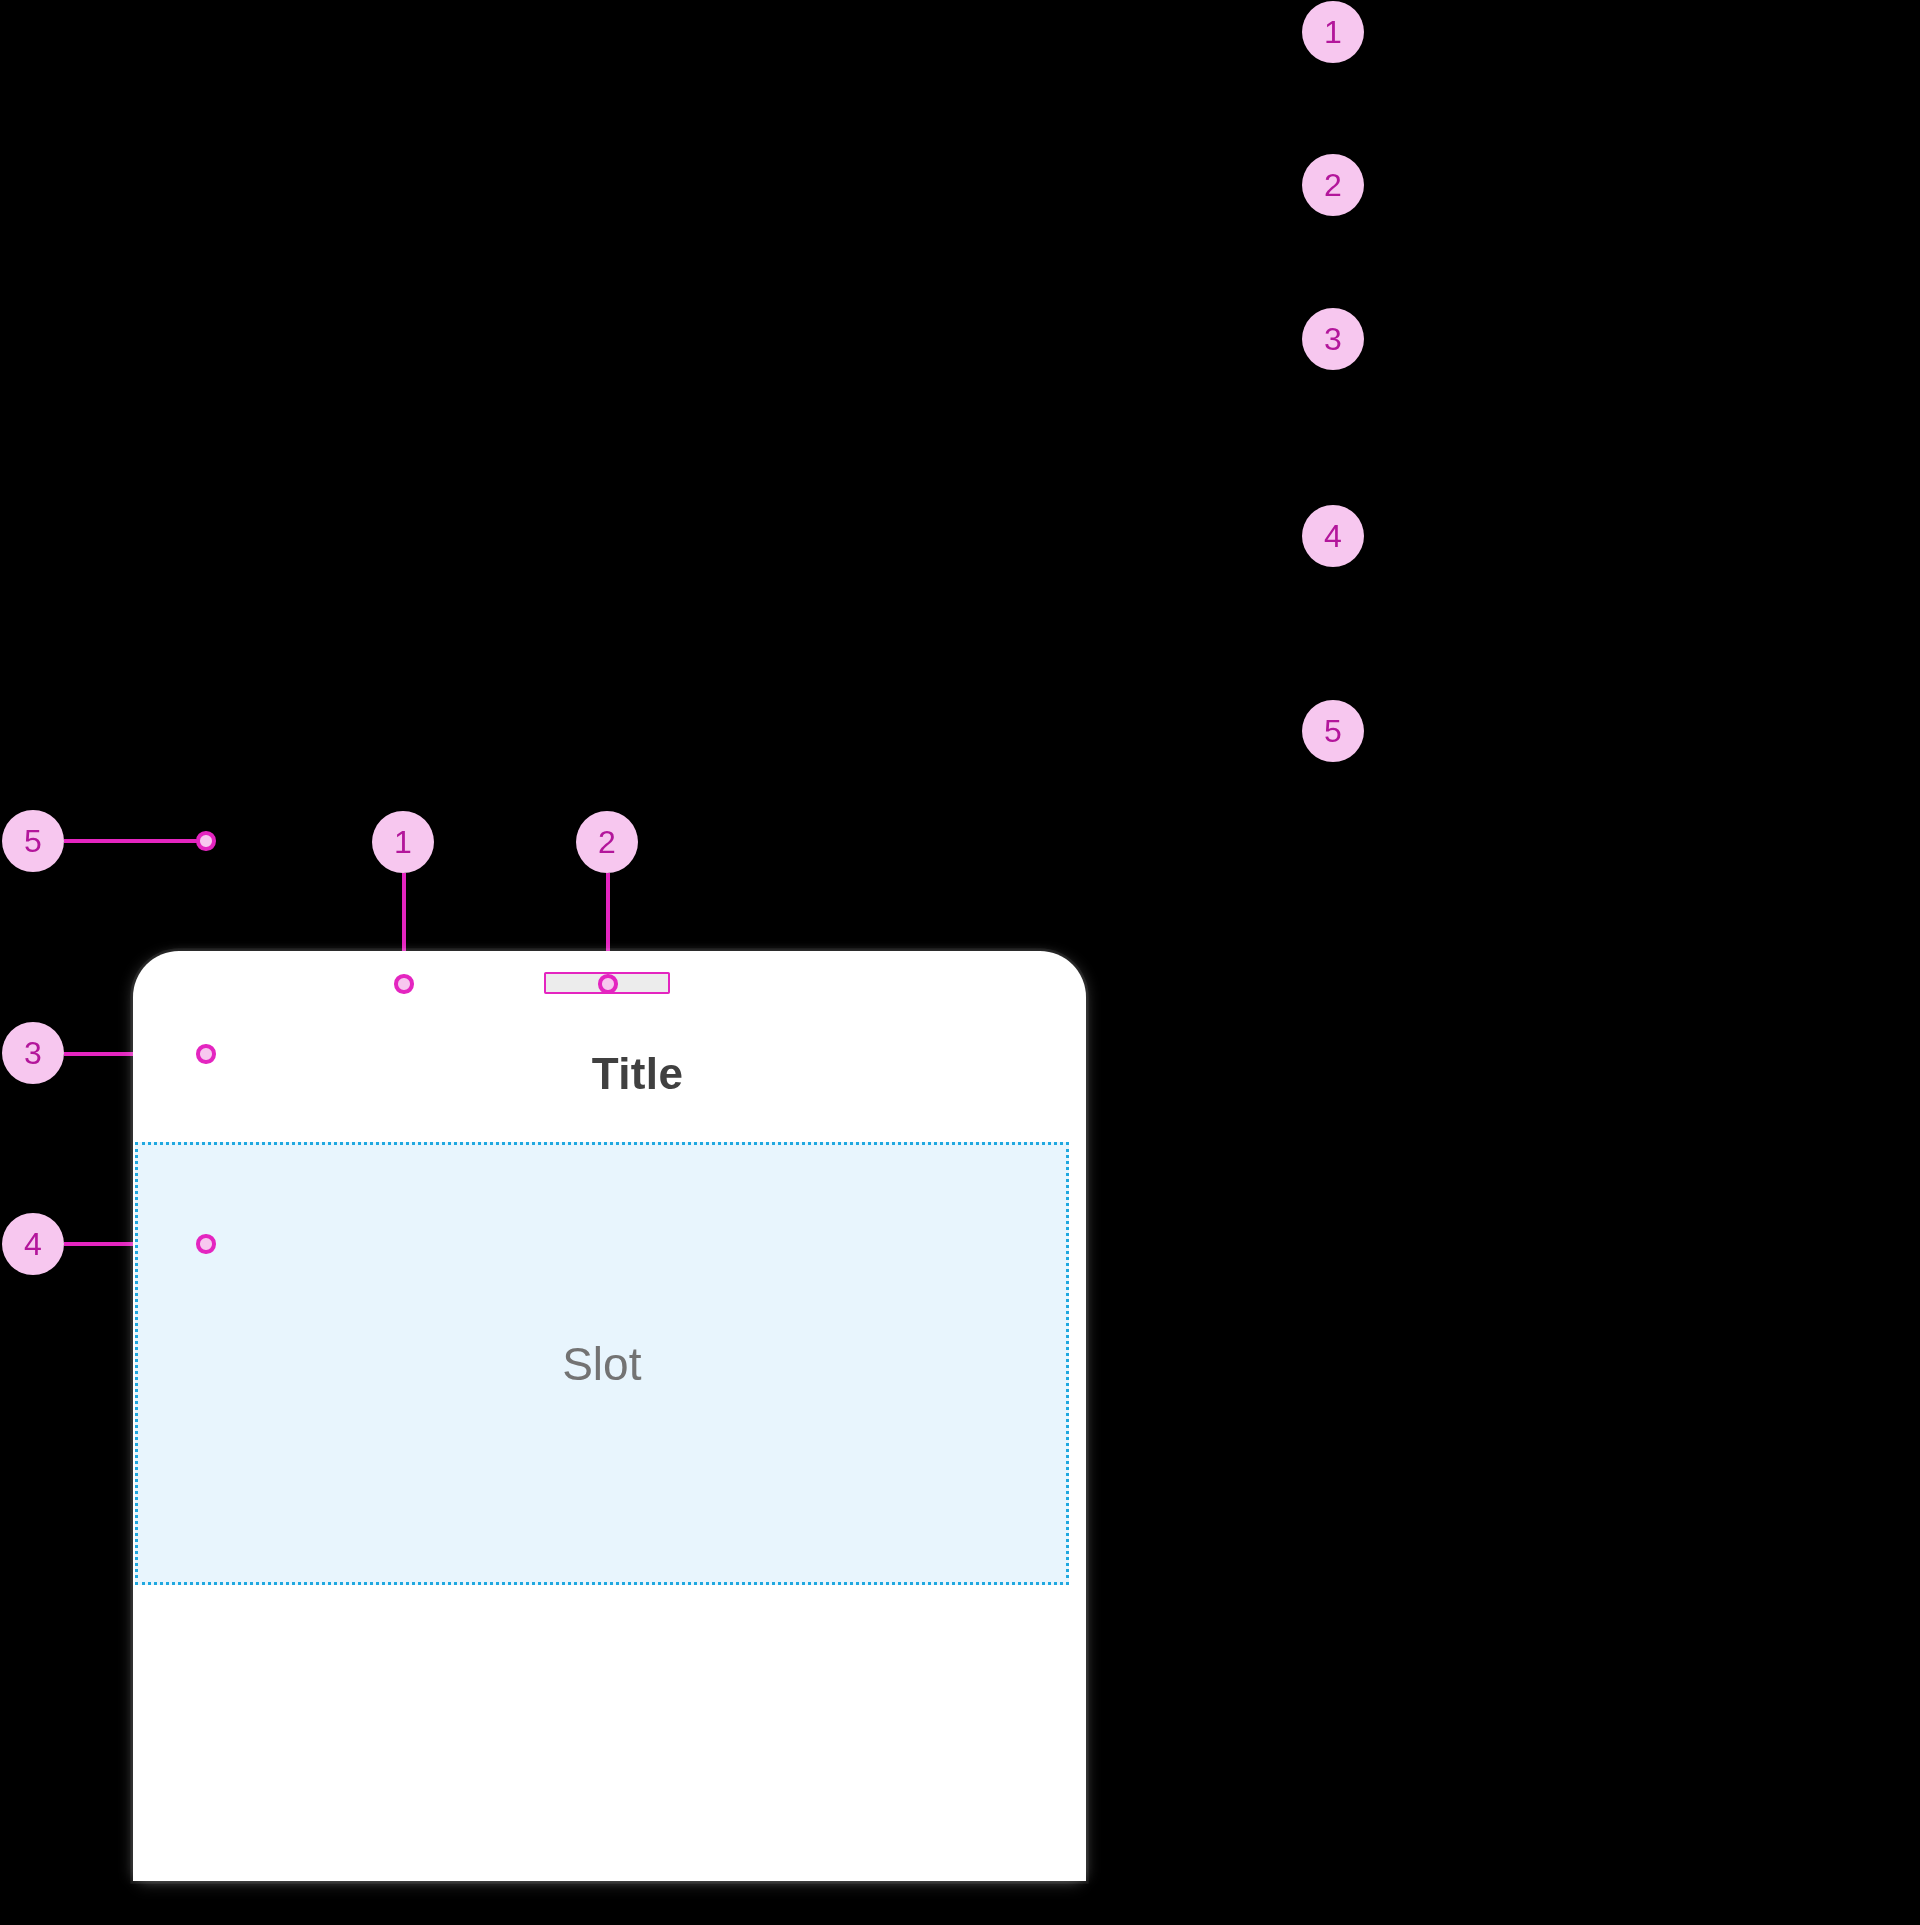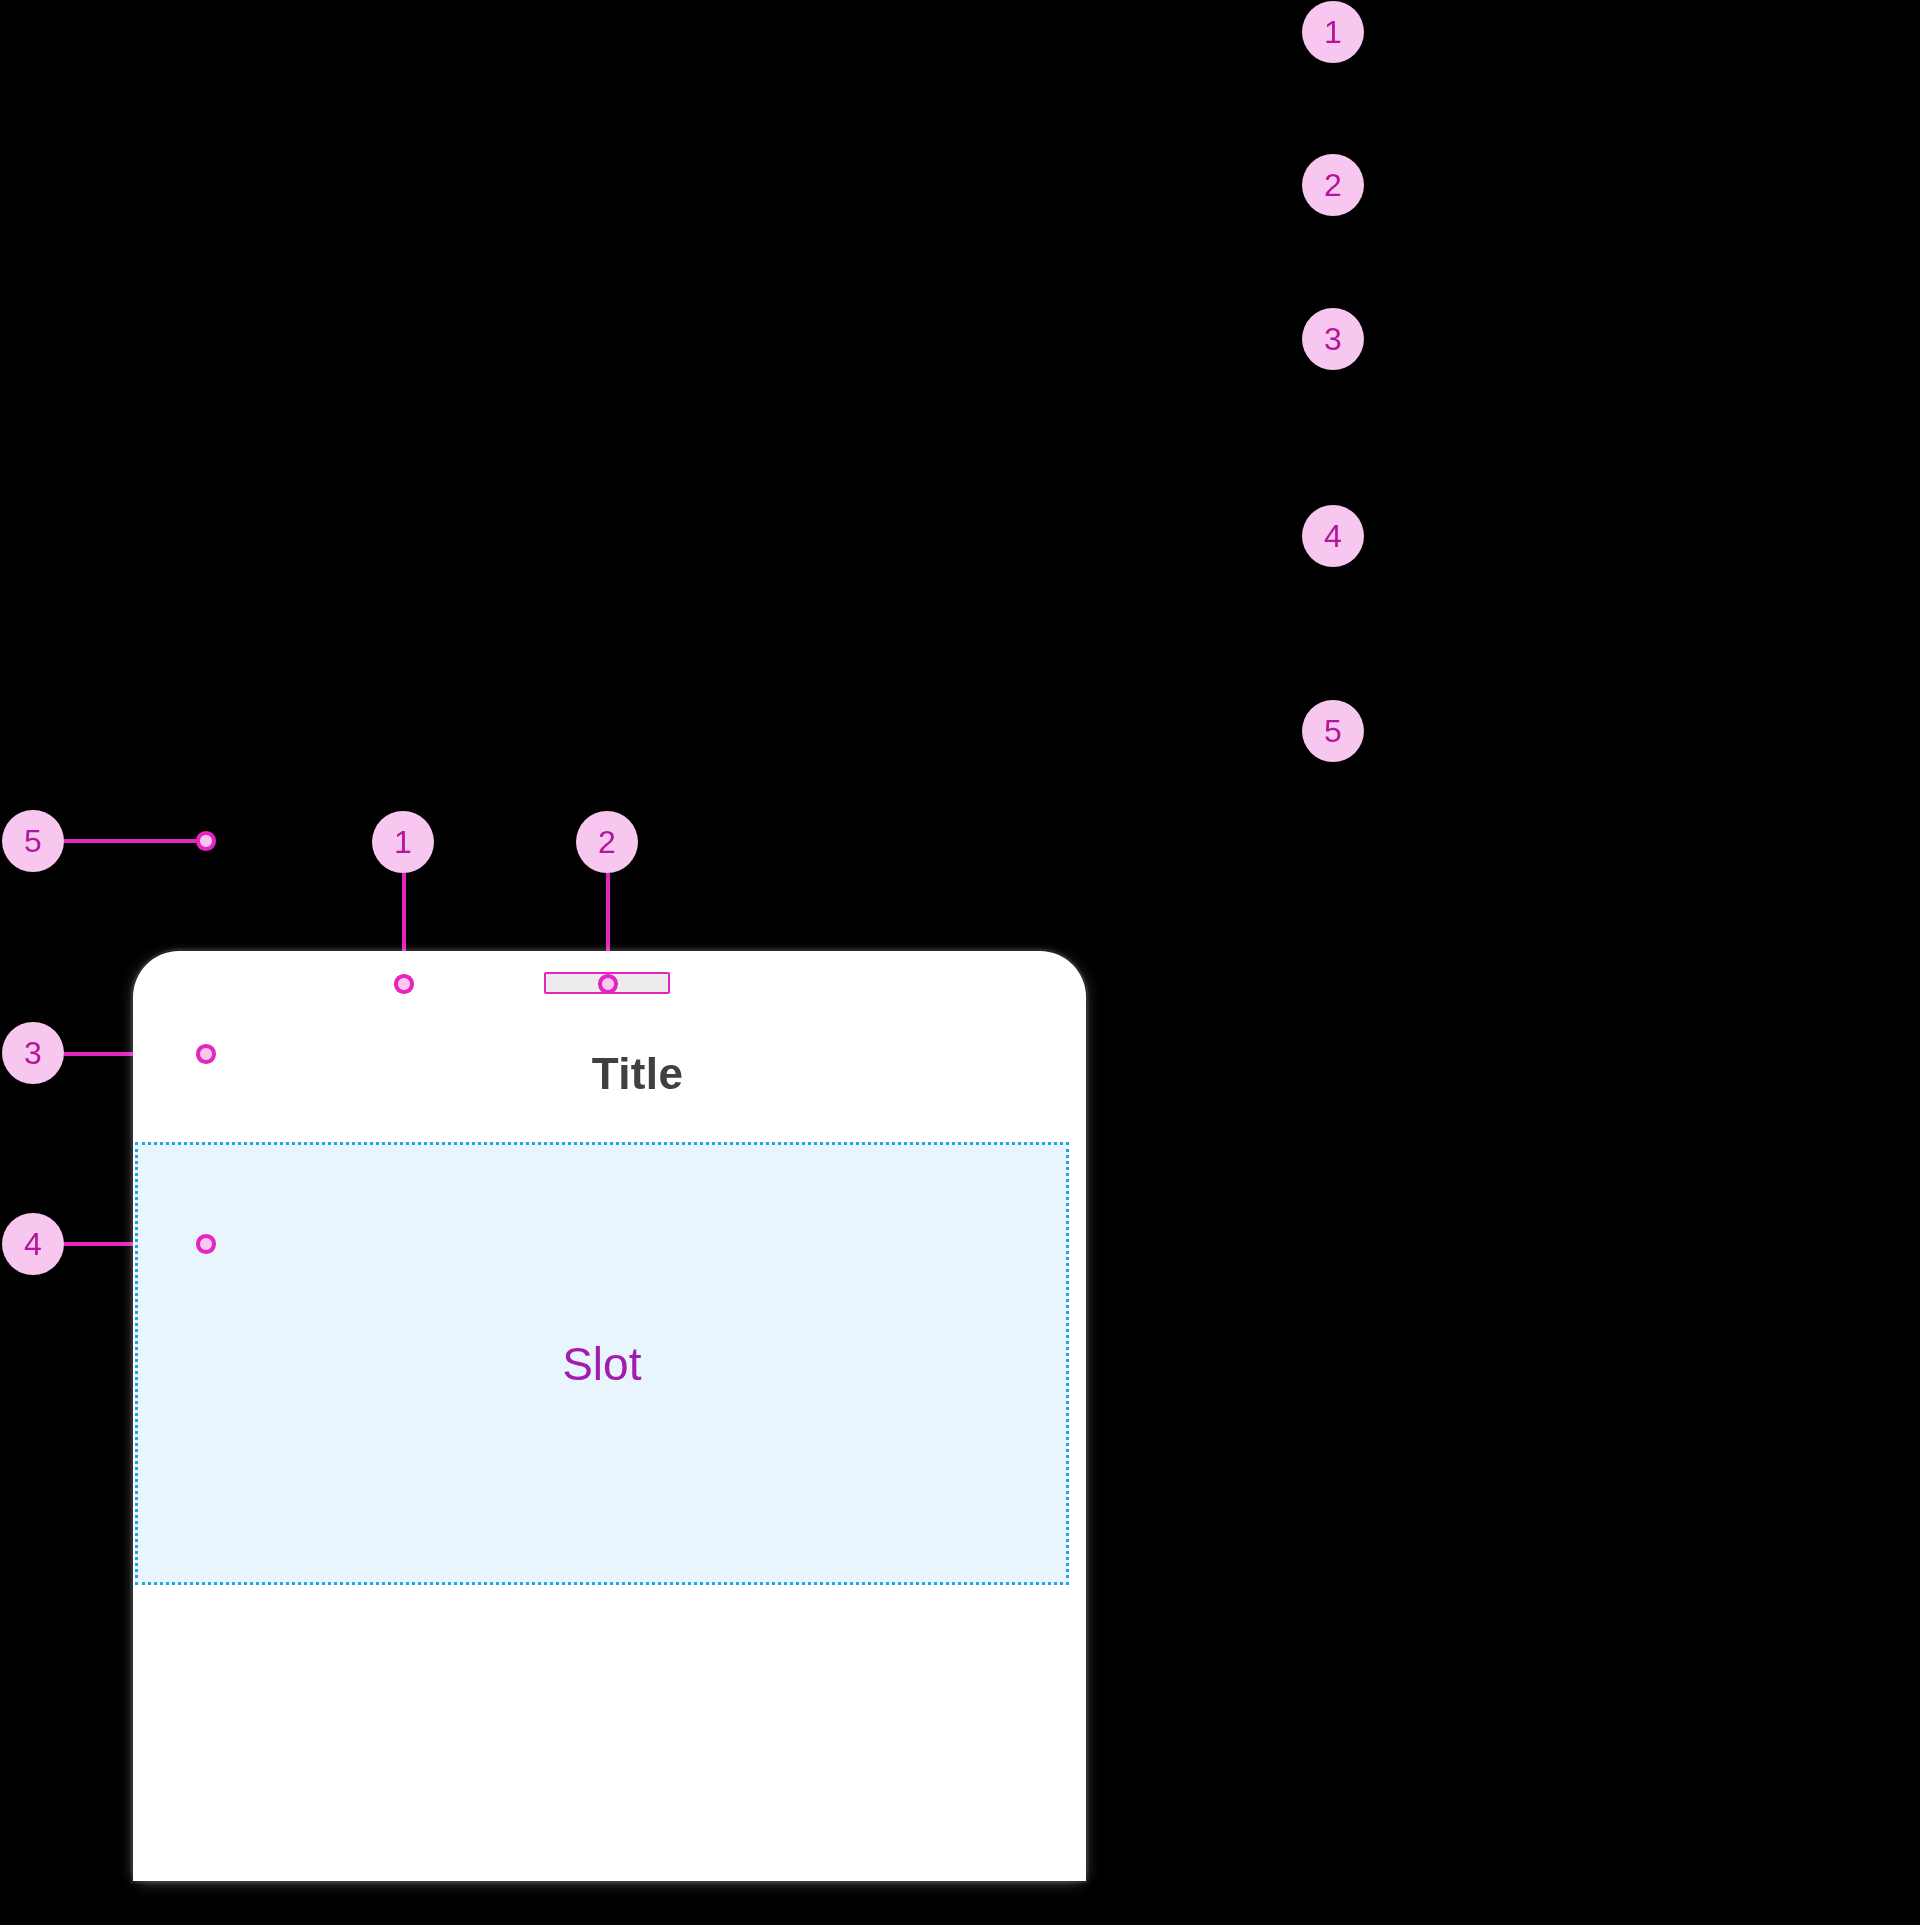--- a/index.html
+++ b/index.html
@@ -81,21 +81,21 @@
     height: 443px;
     background: #e8f5fd;
     border: 3.5px dotted #1fa8e0;
     box-sizing: border-box;
     display: flex;
     align-items: center;
     justify-content: center;
   }
   .slot-label {
     font-size: 46px;
-    color: #a21caf;
+    color: #737373;
     font-weight: normal;
   }
 
   
   .badge {
     position: absolute;
     width: 62px;
     height: 62px;
     border-radius: 50%;
     background: #f7c7ef;

